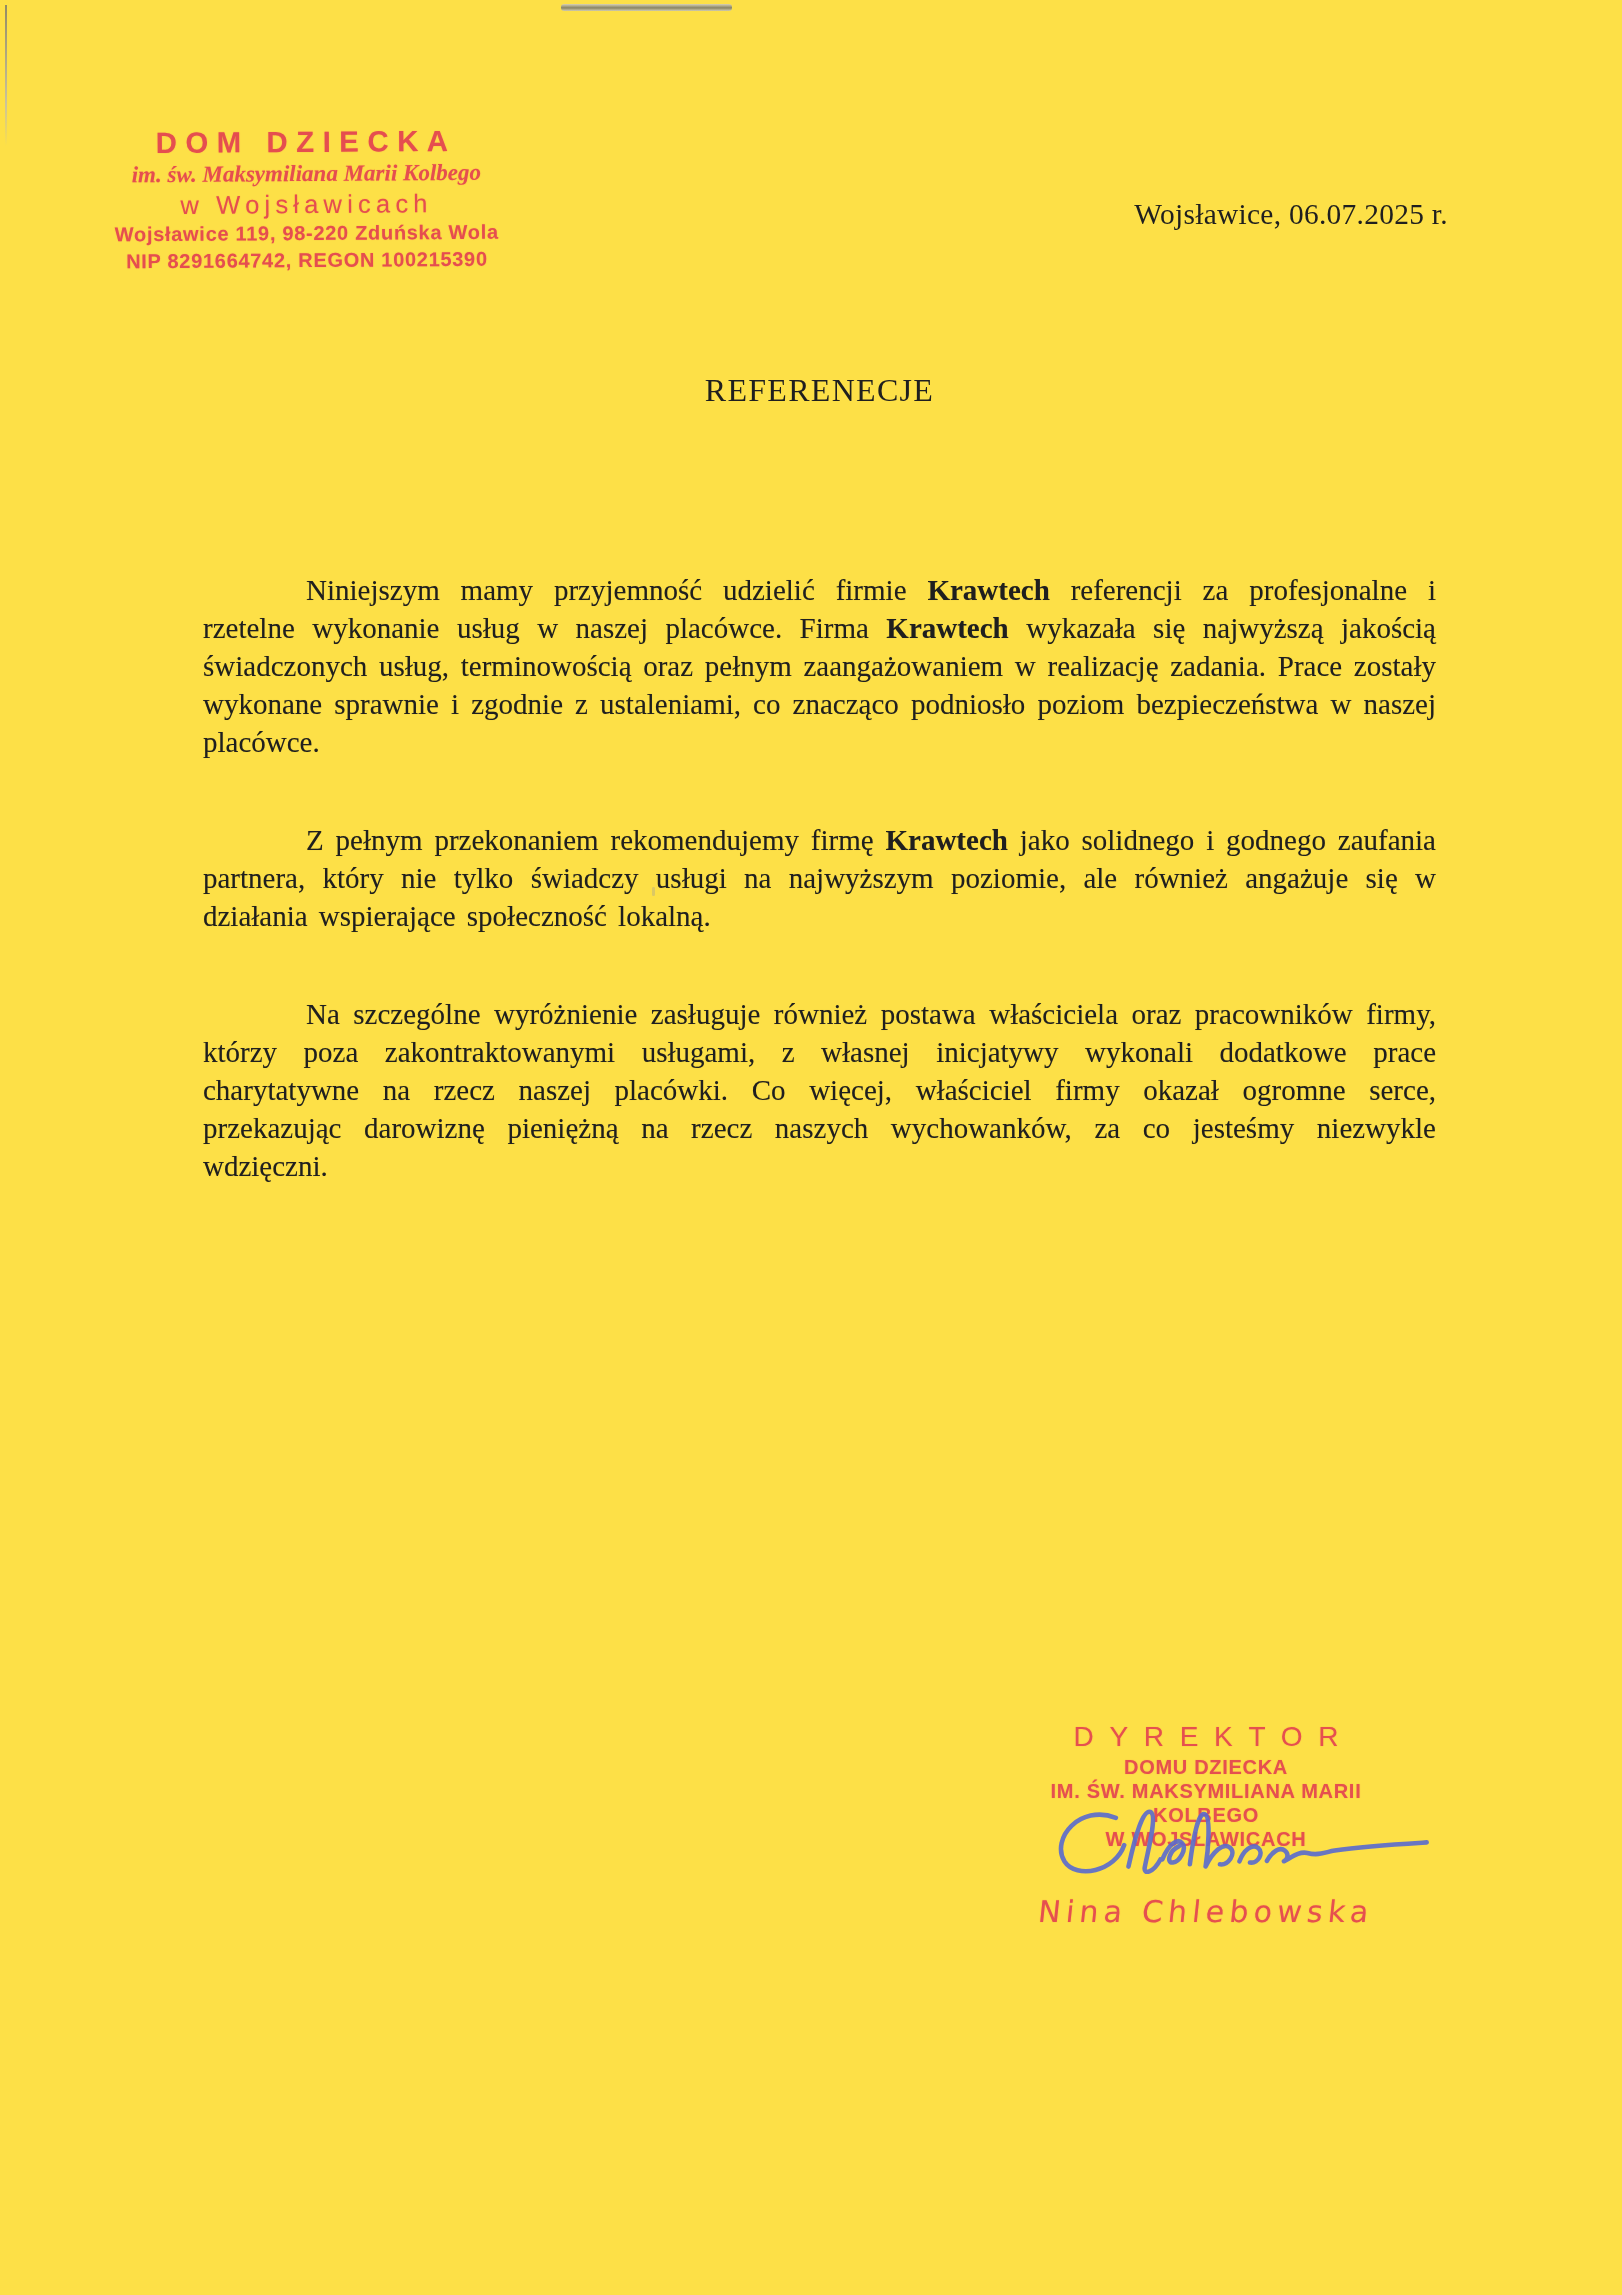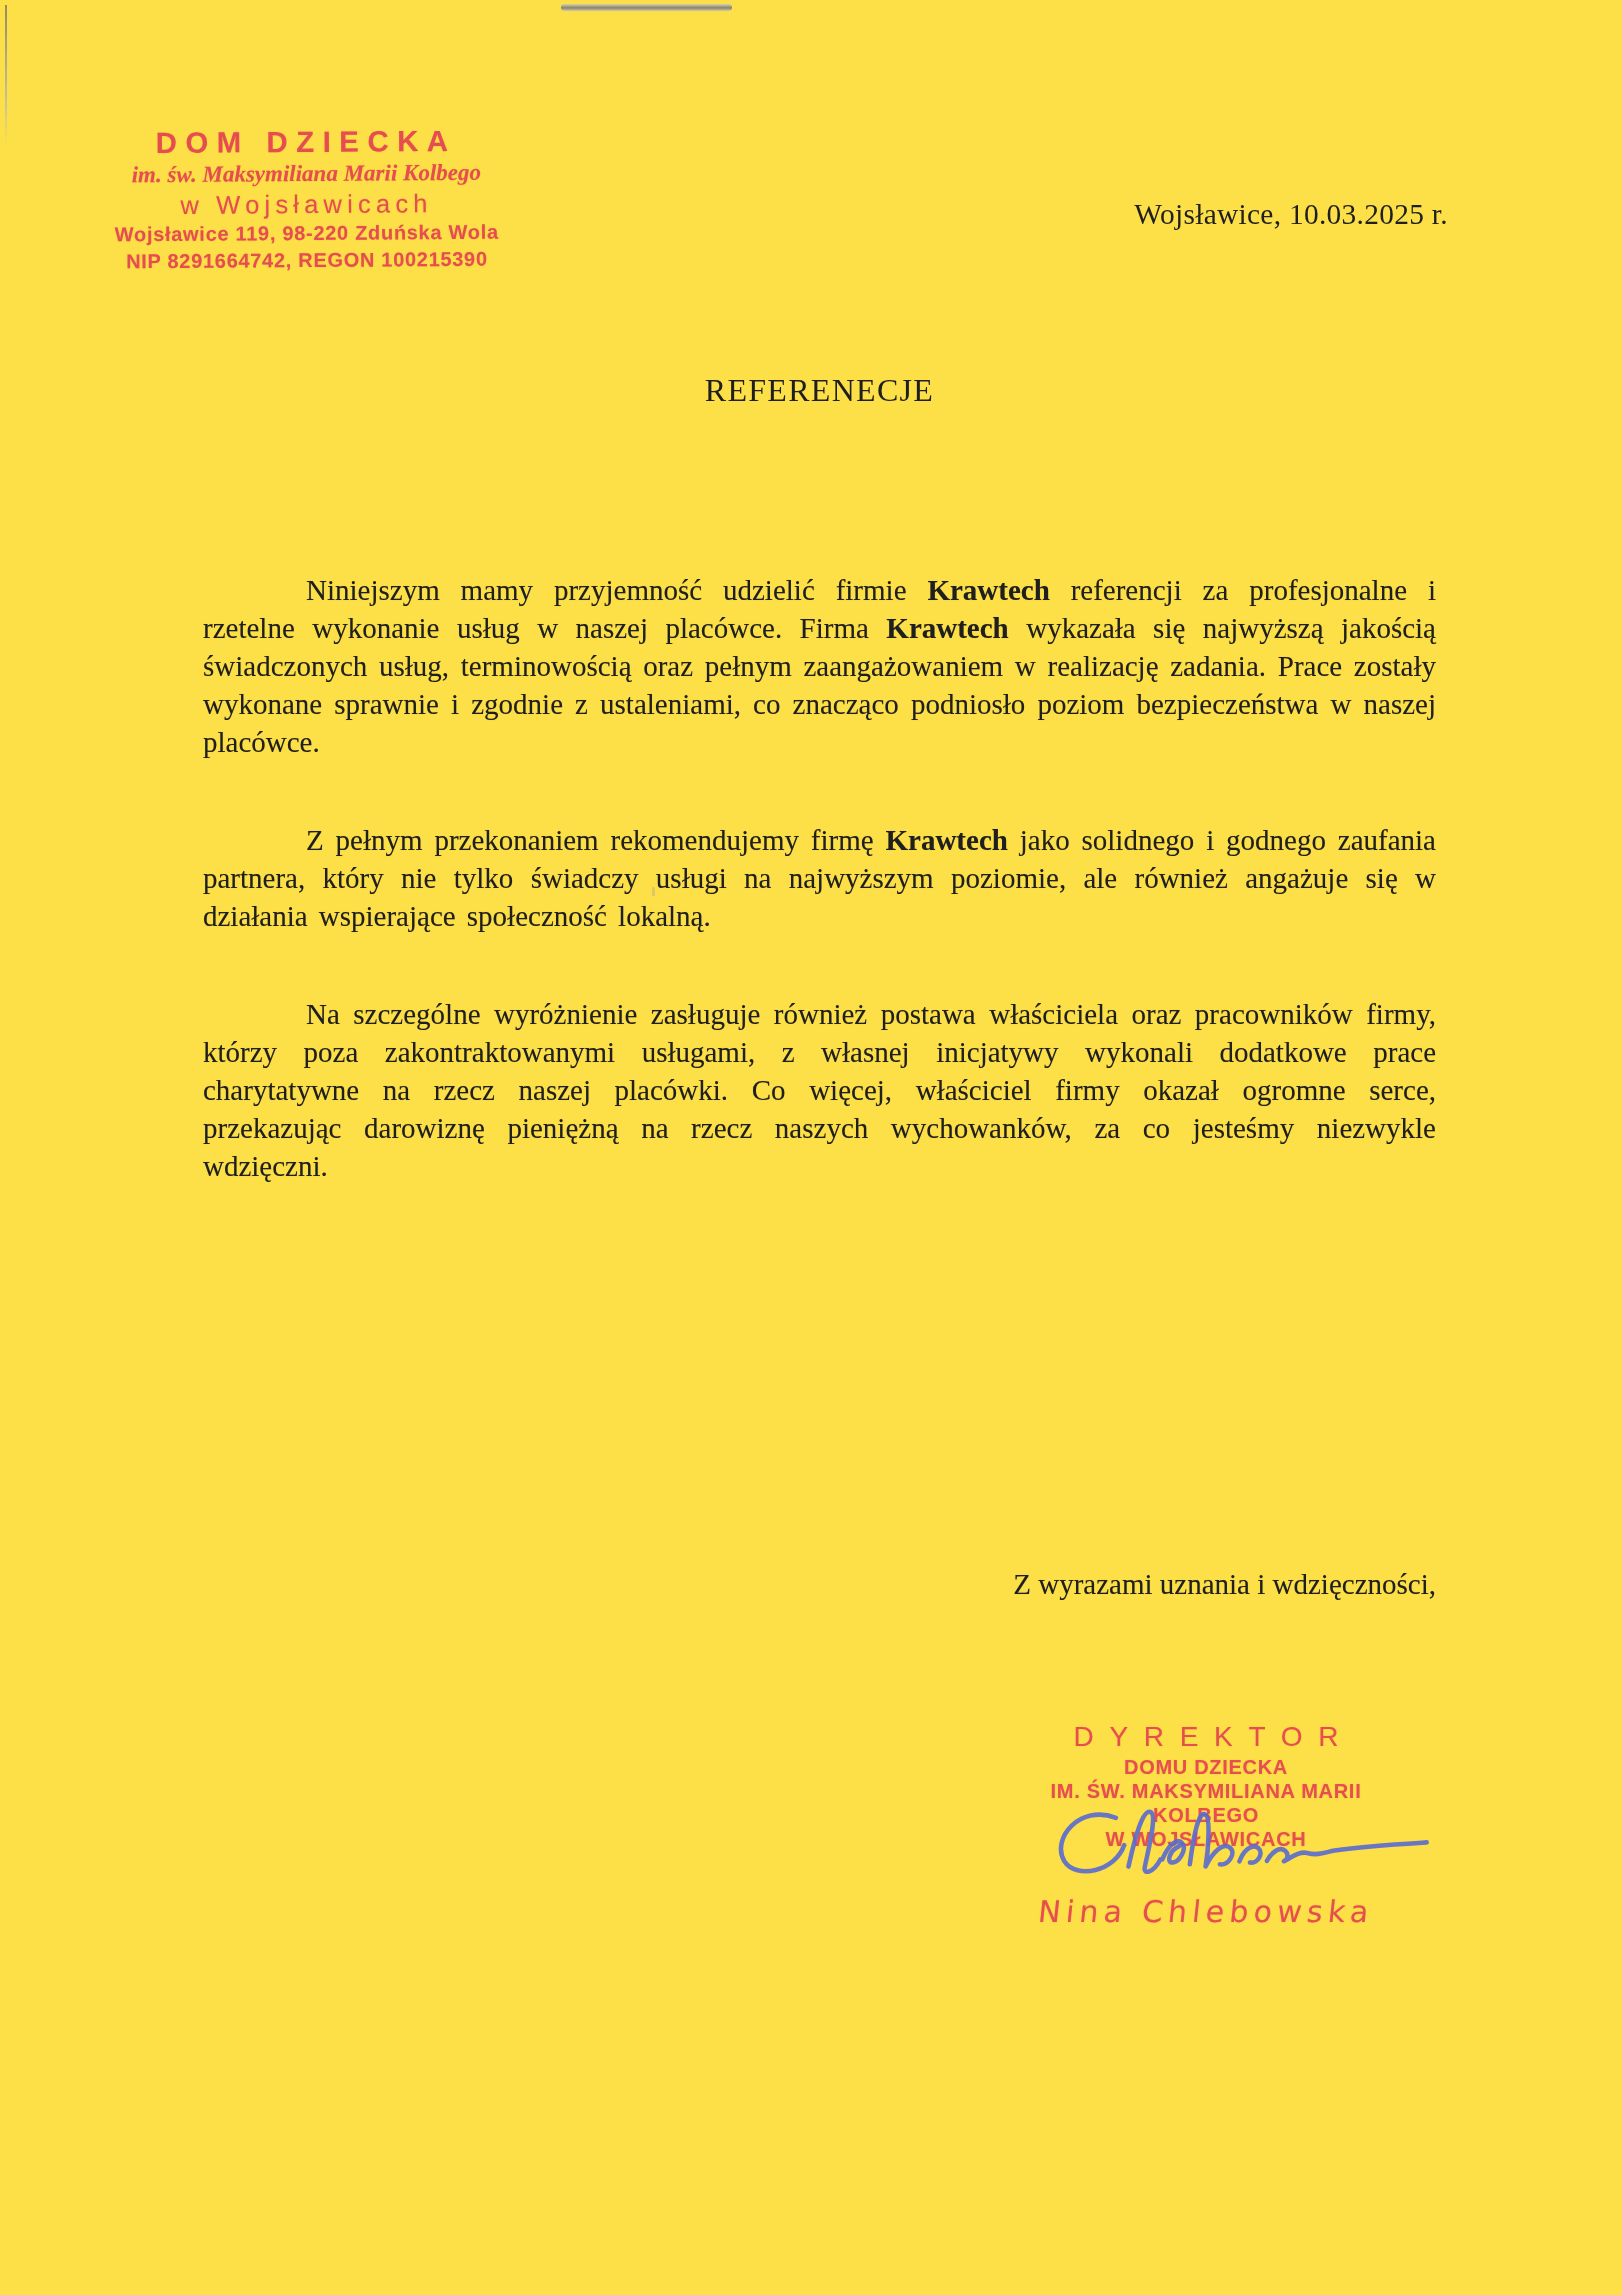--- a/index.html
+++ b/index.html
@@ -163,31 +163,30 @@
   <div class="artifact-dot"></div>
 
   <div class="stamp-top" style="color: rgb(228, 68, 80);">
     <div class="st-l1">DOM DZIECKA</div>
     <div class="st-l2">im. św. Maksymiliana Marii Kolbego</div>
     <div class="st-l3">w Wojsławicach</div>
     <div class="st-l4">Wojsławice 119, 98-220 Zduńska Wola</div>
     <div class="st-l5">NIP 8291664742, REGON 100215390</div>
   </div>
 
-  <div class="date-line">Wojsławice, 10.03.2025 r.</div>
+  <div class="date-line">Wojsławice, 06.07.2025 r.</div>
 
   <div class="letter-title">REFERENECJE</div>
 
   <div class="letter-body">
     <p><span>Niniejszym mamy przyjemność udzielić firmie </span><span class="b">Krawtech</span><span> referencji za profesjonalne i rzetelne wykonanie usług w naszej placówce. Firma </span><span class="b">Krawtech</span><span> wykazała się najwyższą jakością świadczonych usług, terminowością oraz pełnym zaangażowaniem w realizację zadania. Prace zostały wykonane sprawnie i zgodnie z ustaleniami, co znacząco podniosło poziom bezpieczeństwa w naszej placówce.</span></p>
     <p><span>Z pełnym przekonaniem rekomendujemy firmę </span><span class="b">Krawtech</span><span> jako solidnego i godnego zaufania partnera, który nie tylko świadczy usługi na najwyższym poziomie, ale również angażuje się w działania wspierające społeczność lokalną.</span></p>
     <p><span>Na szczególne wyróżnienie zasługuje również postawa właściciela oraz pracowników firmy, którzy poza zakontraktowanymi usługami, z własnej inicjatywy wykonali dodatkowe prace charytatywne na rzecz naszej placówki. Co więcej, właściciel firmy okazał ogromne serce, przekazując darowiznę pieniężną na rzecz naszych wychowanków, za co jesteśmy niezwykle wdzięczni.</span></p>
   </div>
 
-  <div class="closing-line">Z wyrazami uznania i wdzięczności,</div>
 
   <div class="stamp-bottom" style="color: rgb(228, 68, 80);">
     <div class="sb-l1">DYREKTOR</div>
     <div class="sb-l2">DOMU DZIECKA</div>
     <div class="sb-l3">IM. ŚW. MAKSYMILIANA MARII KOLBEGO</div>
     <div class="sb-l4">W WOJSŁAWICACH</div>
     <div class="sb-name">Nina Chlebowska</div>
   </div>
 
   <svg class="signature-ink" viewBox="0 0 600 150" fill="none" xmlns="http://www.w3.org/2000/svg">

